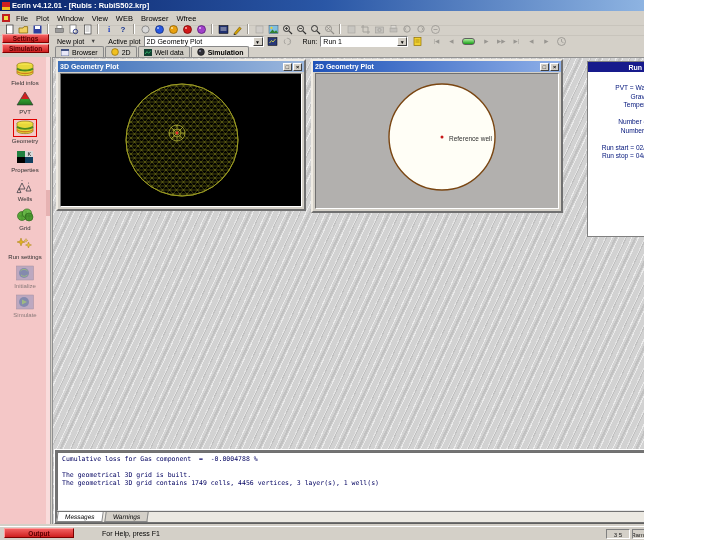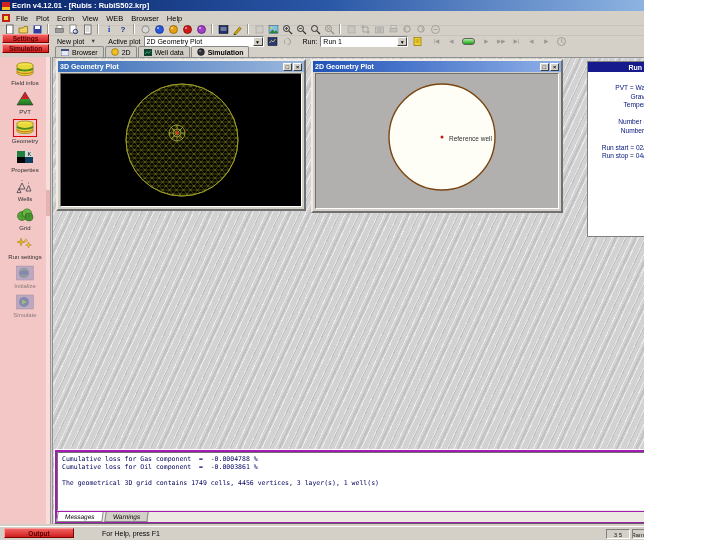--- a/index.html
+++ b/index.html
@@ -79,21 +79,21 @@
   #content2d{background:#b2b0ae;}
   .annot{position:absolute;font-size:6.5px;color:#303030;white-space:nowrap;}
   
   #runpanel{position:absolute;left:534px;top:3px;width:126px;height:176px;background:#fff;
     border:1px solid #808080;box-sizing:border-box;}
   .rtitle{height:10px;background:#171a8c;color:#fff;font-size:7px;font-weight:bold;
     display:flex;align-items:center;justify-content:center;}
   .rbody{padding-top:12px;}
   .run-line{font-size:6.6px;color:#00147a;text-align:center;line-height:8.5px;min-height:8.5px;white-space:pre;}
   
-  .logwin{position:absolute;left:54px;top:449px;width:664px;height:75px;background:#a21caf;
+  .logwin{position:absolute;left:54px;top:449px;width:664px;height:75px;background:#737373;
     border:1px solid;border-color:#fff #606060 #606060 #fff;box-sizing:border-box;}
   .log-content{position:absolute;left:2px;top:2px;right:13px;bottom:12px;background:#fff;
     border:1px solid;border-color:#707070 #e8e8e8 #e8e8e8 #707070;padding:2px 4px;overflow:hidden;}
   .log-line{font-family:"DejaVu Sans Mono","Liberation Mono",monospace;font-size:6.5px;line-height:8px;
     color:#000060;white-space:pre;min-height:8px;}
   .log-vscroll{position:absolute;right:2px;top:2px;width:10px;bottom:12px;background:#ece9e2;}
   .scroll-btn{position:absolute;left:0;width:10px;height:9px;background:#d4d0c8;border:1px solid;
     border-color:#fff #404040 #404040 #fff;font-size:4.5px;line-height:7px;text-align:center;color:#303030;box-sizing:border-box;}
   .scroll-thumb{position:absolute;left:0;top:10px;width:10px;height:38px;background:#d4d0c8;
     border:1px solid;border-color:#fff #404040 #404040 #fff;box-sizing:border-box;}
@@ -131,25 +131,25 @@
     </span>
   </div>
 
   <div class="menubar">
     <svg width="8" height="8" style="margin-right:2px">
         <rect width="8" height="8" fill="#c02020"></rect>
         <rect x="2" y="2" width="4" height="4" fill="#f0e040"></rect>
       </svg>
     <span class="menu-item">File</span>
     <span class="menu-item">Plot</span>
-    <span class="menu-item">Ecrin</span>
+    <span class="menu-item">Window</span>
     <span class="menu-item">View</span>
     <span class="menu-item">WEB</span>
     <span class="menu-item">Browser</span>
-    <span class="menu-item">Help</span>
+    <span class="menu-item">Wfree</span>
     <span class="win-btns">
       <span class="wbtn">_</span>
       <span class="wbtn">□</span>
       <span class="wbtn">×</span>
     </span>
   </div>
 
   <div class="toolbar1">
     <span class="tico">
         <svg width="11" height="11">
@@ -558,22 +558,22 @@
         <div class="run-line"></div>
         <div class="run-line">Run start = 02/13/2008  00:00:00</div>
         <div class="run-line">Run stop = 04/15/2008  12:00:00</div>
       </div>
     </div>
   </div>
 
   <div class="logwin">
     <div class="log-content">
       <div class="log-line">Cumulative loss for Gas component  =  -0.0004788 %</div>
-      <div class="log-line">Cumulative loss for Oil component  =  -0.0003861 %</div>
       <div class="log-line"></div>
+      <div class="log-line">The geometrical 3D grid is built.</div>
       <div class="log-line">The geometrical 3D grid contains 1749 cells, 4456 vertices, 3 layer(s), 1 well(s)</div>
     </div>
     <div class="log-vscroll">
       <span class="scroll-btn" style="top:0;">▲</span>
       <span class="scroll-thumb"></span>
       <span class="scroll-btn" style="bottom:0;">▼</span>
     </div>
     <div class="log-tabs">
       <span class="ltab active">Messages</span>
       <span class="ltab">Warnings</span>

